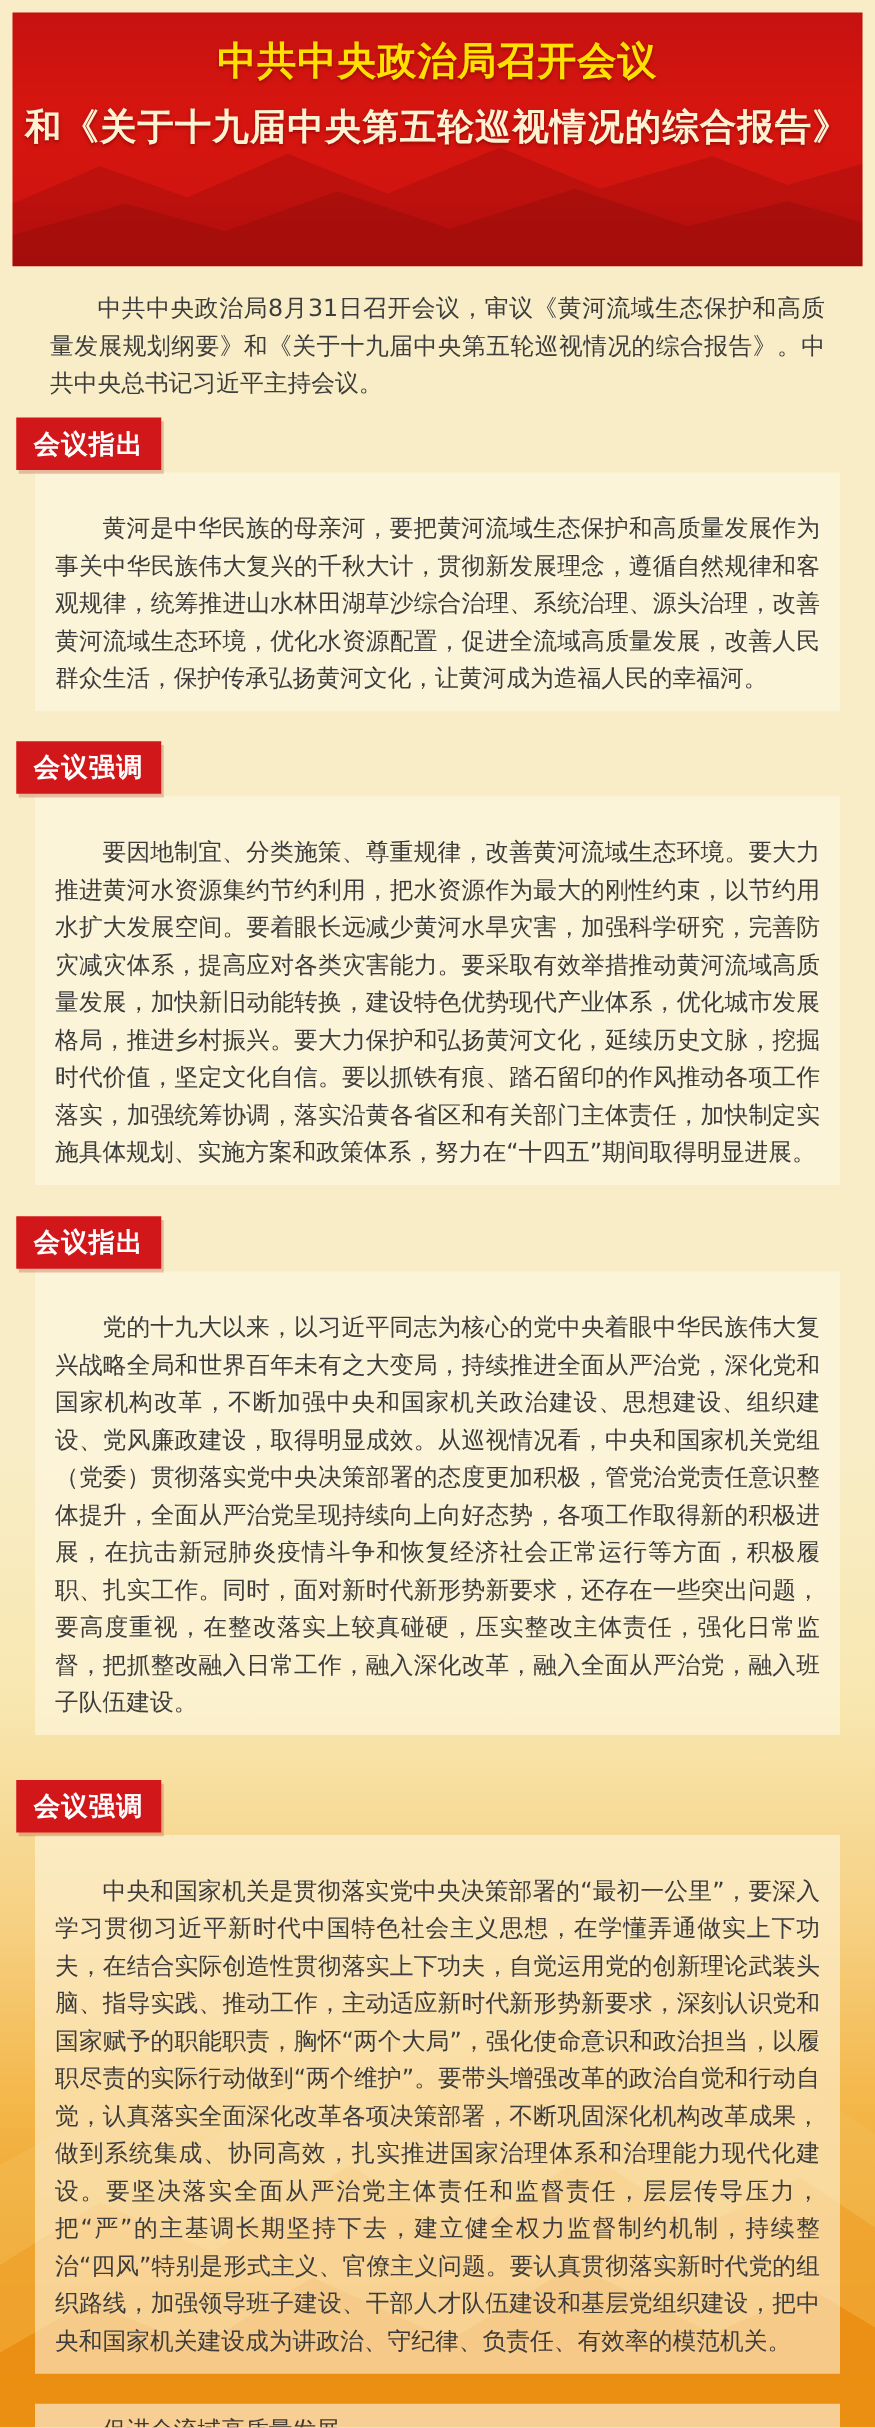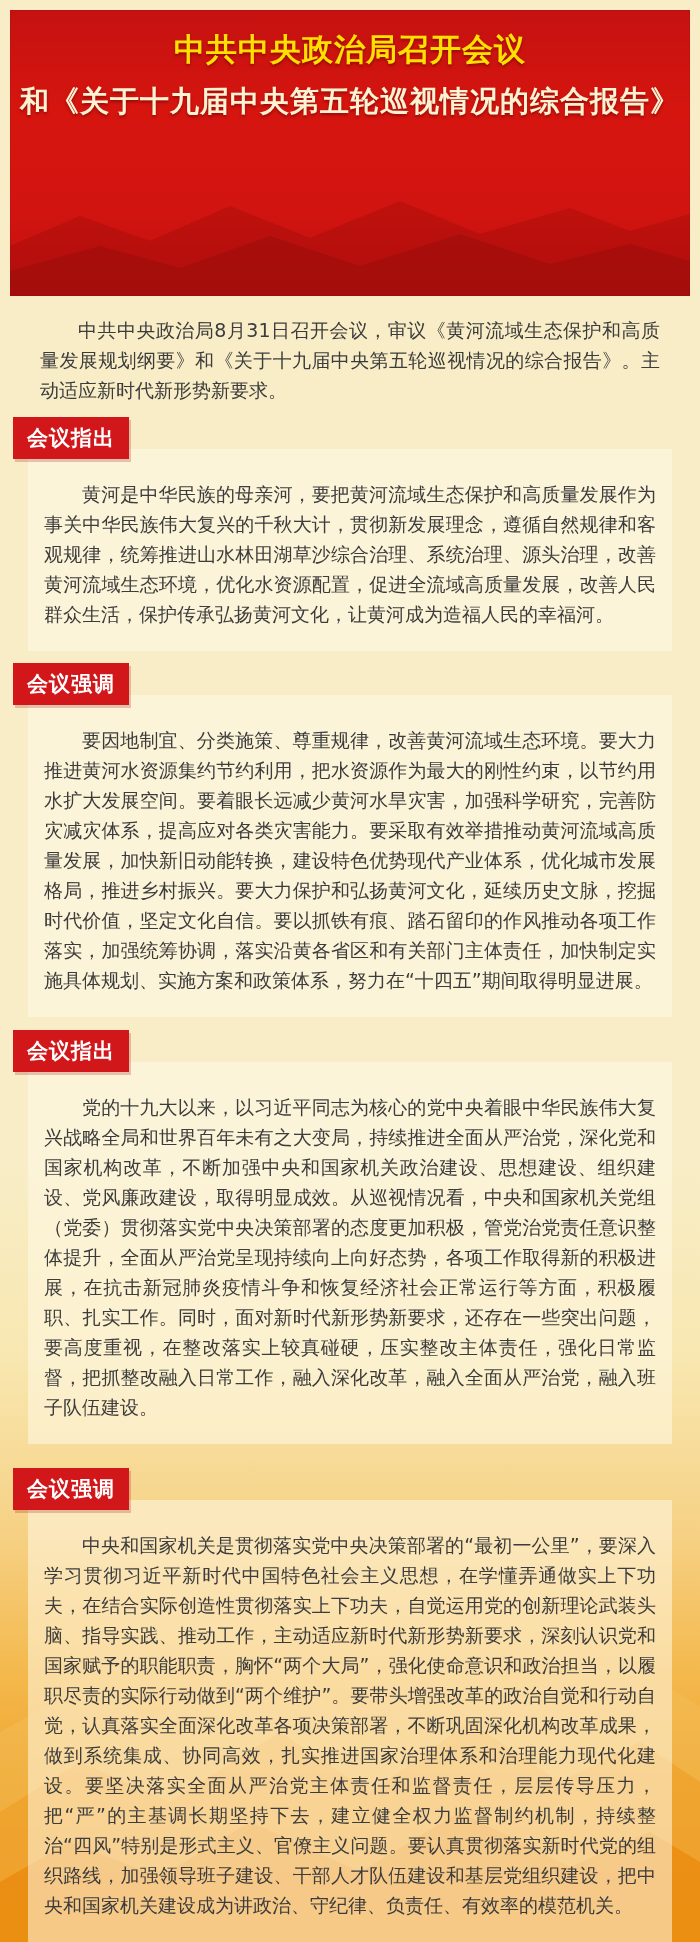--- a/index.html
+++ b/index.html
@@ -14,21 +14,21 @@
       #f4b94e 86%, #f0a52c 92%,
       #ec9114 97%, #ea880c 100%);
   }
   .bg-mountains{position:absolute;left:0;bottom:0;width:700px;height:460px;z-index:0;}
   .content{position:relative;z-index:1;}
 
   
   .banner{
     position:relative;
     margin:10px 10px 0;
-    height:286px;
+    height:203px;
     background:linear-gradient(180deg,#c51210 0%,#d6150f 35%,#d21410 70%,#bd100f 100%);
     overflow:hidden;
     box-shadow:inset 0 0 0 1px rgba(0,0,0,0.06);
   }
   .banner-mountains{position:absolute;left:0;bottom:0;width:680px;height:120px;}
   .banner-inner{position:relative;z-index:1;padding-top:13px;text-align:center;}
   .t-line{font-weight:bold;line-height:52px;letter-spacing:1px;
           text-shadow:0 2px 3px rgba(100,0,0,0.55);white-space:nowrap;}
   .t-yellow{color:#ffe000;font-size:31px;}
   .t-cream{color:#fdf3d2;font-size:29px;}
@@ -49,22 +49,22 @@
     letter-spacing:1px;
     box-shadow:2px 3px 0 rgba(150,10,10,0.22);
     text-align:right;
   }
   .badge.m1{margin-top:12px;}
   .badge.m2{margin-top:12px;}
   .badge.m3{margin-top:13px;}
   .badge.m4{margin-top:24px;}
   .box{
     position:relative;z-index:1;
-    margin:0 28px;
-    padding:30px 16px 22px;
+    margin:12px 28px;
+    padding:30px 16px 11px;
     background:rgba(255,250,232,0.55);
   }
   .box p{
     margin:0;
     color:#3c3c3c;font-size:19px;line-height:30px;
     text-align:justify;text-indent:2em;
   }
   .note-box{
     position:relative;z-index:1;
     margin:24px 28px 0;
@@ -93,21 +93,21 @@
       <svg class="banner-mountains" viewBox="0 0 680 120" preserveAspectRatio="none" aria-hidden="true">
         <path d="M0,70 L70,40 140,65 220,30 300,62 390,25 470,58 560,32 620,55 680,38 L680,120 L0,120 Z" fill="#a50e0c" opacity="0.45"></path>
         <path d="M0,95 L90,70 170,92 260,60 350,90 450,58 540,88 620,68 680,85 L680,120 L0,120 Z" fill="#8f0c0a" opacity="0.4"></path>
       </svg>
       <div class="banner-inner">
         <div class="t-line t-yellow">中共中央政治局召开会议</div>
         <div class="t-line t-cream">和《关于十九届中央第五轮巡视情况的综合报告》</div>
       </div>
     </div>
 
-    <p class="intro">中共中央政治局8月31日召开会议，审议《黄河流域生态保护和高质量发展规划纲要》和《关于十九届中央第五轮巡视情况的综合报告》。主动适应新时代新形势新要求。</p>
+    <p class="intro">中共中央政治局8月31日召开会议，审议《黄河流域生态保护和高质量发展规划纲要》和《关于十九届中央第五轮巡视情况的综合报告》。中共中央总书记习近平主持会议。</p>
 
     <div>
       <span class="badge m1">会议指出</span>
       <div class="box">
         <p>黄河是中华民族的母亲河，要把黄河流域生态保护和高质量发展作为事关中华民族伟大复兴的千秋大计，贯彻新发展理念，遵循自然规律和客观规律，统筹推进山水林田湖草沙综合治理、系统治理、源头治理，改善黄河流域生态环境，优化水资源配置，促进全流域高质量发展，改善人民群众生活，保护传承弘扬黄河文化，让黄河成为造福人民的幸福河。</p>
       </div>
     </div>
 
     <div>
       <span class="badge m2">会议强调</span>

